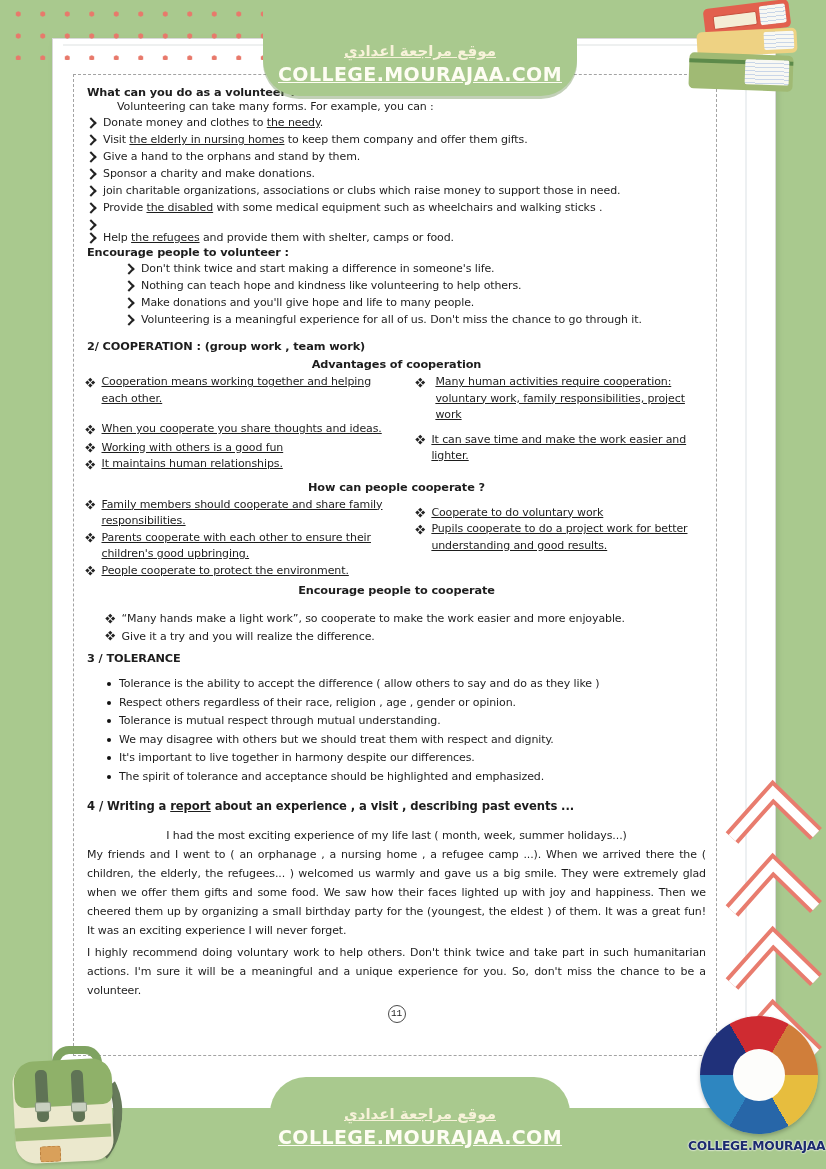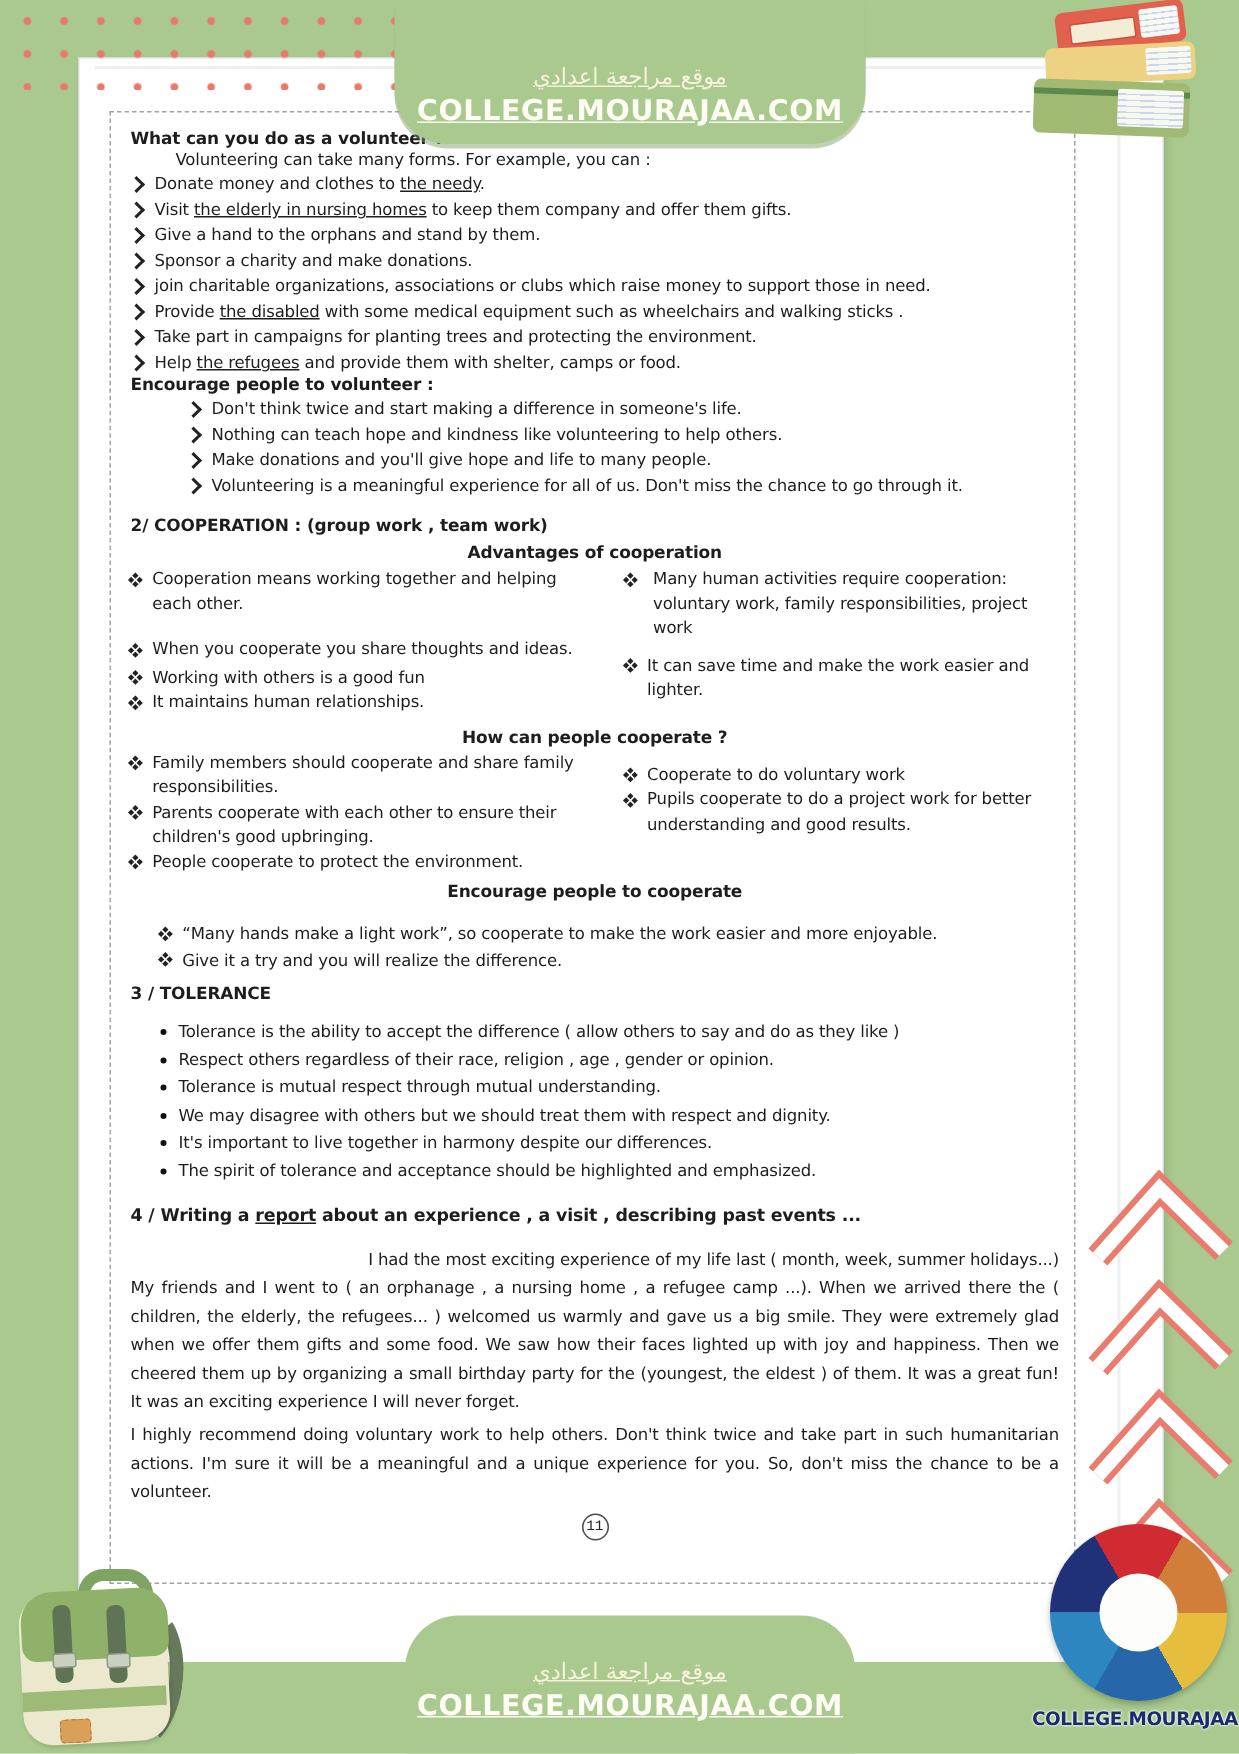--- a/index.html
+++ b/index.html
@@ -36,44 +36,44 @@
            background:#222; transform:rotate(45deg); }
   .b-dia::before { content:""; position:absolute; left:2.7px; top:-0.6px; width:1.2px; height:7.7px; background:#fff; }
   .b-dia::after  { content:""; position:absolute; top:2.7px; left:-0.6px; height:1.2px; width:7.7px; background:#fff; }
   
   .b-dot { flex:none; width:4px; height:4px; border-radius:50%; background:#111; margin-top:7px; }
 
   .enc-list { padding-left:38px; margin-top:1px; }
   .sec2-title { margin-top:12px; }
   .center-h { text-align:center; font-weight:700; margin:5px 0 3px; font-size:11.3px; }
   .center-h.ul-h { margin-bottom:13px; }
-  .cols { display:flex; margin-top:2px; }
+  .cols { display:flex; margin-top:2px;text-decoration:underline; }
   .cl { width:52%; padding-right:16px; box-sizing:border-box; }
   .cr { width:48%; padding-left:8px; box-sizing:border-box; }
   .cols li { line-height:16.5px; white-space:normal; }
   .mb14 { margin-bottom:14px; } .mb8 { margin-bottom:8px;gap:12px; } .mb2 { margin-bottom:2px; }
   .mt8 { margin-top:8px; }
   .coop-enc-list { padding-left:20px; }
   .coop-enc-list li { line-height:17.5px; }
   .tol-title { margin:7px 0 10px; }
   .tol-list { padding-left:20px; }
   .tol-list li { line-height:18.5px; }
   .wr-title { margin-top:13px; font-size:11.6px; }
   .para { margin:0; line-height:19px; text-align:justify; }
-  .p1 { margin-top:13px; text-align:right; }
+  .p1 { margin-top:13px; text-align:center; }
   .p3 { margin-top:3px; }
   .pgnum { text-align:center; margin-top:5px; }
   .pgnum .circle { display:inline-block; min-width:14px; height:14px; line-height:14px; padding:1px;
                    border:1.3px solid #4a4a4a; border-radius:50%; font-size:9.5px; text-align:center; color:#222;font-family:Liberation Mono, monospace; }
 
   
   .hdr-tab { position:absolute; left:263px; top:0; width:314px; height:96px; background:#a9c98e; z-index:4;
              border-radius:0 0 36px 36px; box-shadow:0 3px 0 rgba(120,150,95,.45);
              display:flex; flex-direction:column; align-items:center; justify-content:flex-end; padding-bottom:10px; box-sizing:border-box; }
-  .site-ar { font-size:15px; font-weight:400; color:#f7f2d9; text-decoration:underline; line-height:22px; }
+  .site-ar { font-size:15px; font-weight:700; color:#f7f2d9; text-decoration:underline; line-height:22px; }
   .site-dom { font-size:19px; font-weight:700; color:#fefdf3; text-decoration:underline; letter-spacing:.4px; line-height:24px; }
   .ftr-band { position:absolute; left:0; top:1108px; width:826px; height:61px; background:#a9c98e; z-index:2; }
   .ftr-tab { position:absolute; left:270px; top:1077px; width:300px; height:92px; background:#a9c98e; z-index:4;
              border-radius:36px 36px 0 0; display:flex; flex-direction:column; align-items:center; justify-content:center; padding-top:6px; box-sizing:border-box; }
 
   
   .books { position:absolute; left:688px; top:2px; width:116px; height:102px; z-index:5; }
   .bk { position:absolute; border-radius:5px; }
   .bk .pages { position:absolute; border-radius:2px;
                background:repeating-linear-gradient(#f8f8f3 0 3px, #c9d6e8 3px 4px); }
@@ -143,21 +143,20 @@
           <li>
               <span class="b-arr"></span>
               <span class="t"><span>join charitable organizations, associations or clubs which raise money to support those in need.</span></span>
             </li>
           <li>
               <span class="b-arr"></span>
               <span class="t"><span>Provide </span><span class="u">the disabled</span><span> with some medical equipment such as wheelchairs and walking sticks .</span></span>
             </li>
           <li>
               <span class="b-arr"></span>
-              <span class="t"><span>Take part in campaigns for planting trees and protecting the environment.</span></span>
             </li>
           <li>
               <span class="b-arr"></span>
               <span class="t"><span>Help </span><span class="u">the refugees</span><span> and provide them with shelter, camps or food.</span></span>
             </li>
         </ul>
       </section>
 
       <section>
         <p class="h">Encourage people to volunteer :</p>

